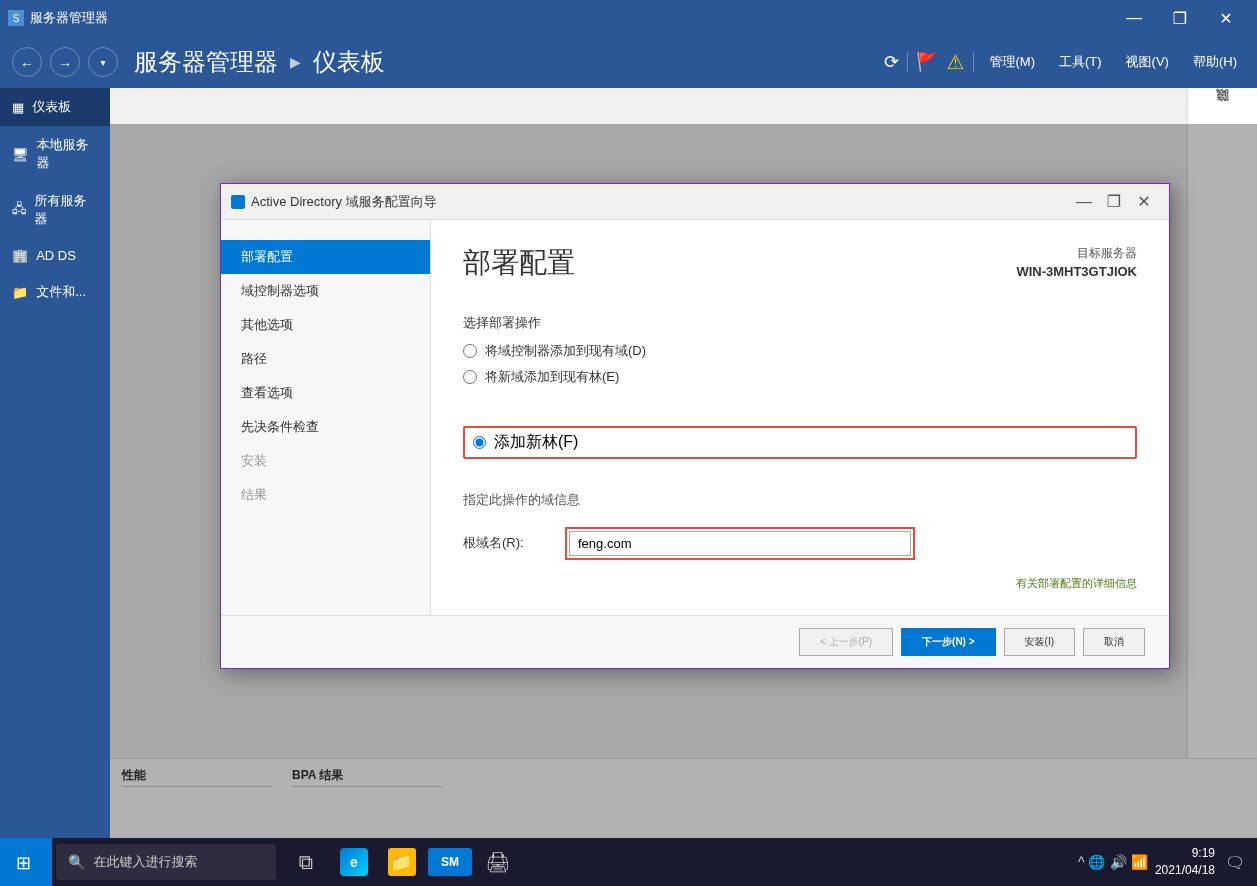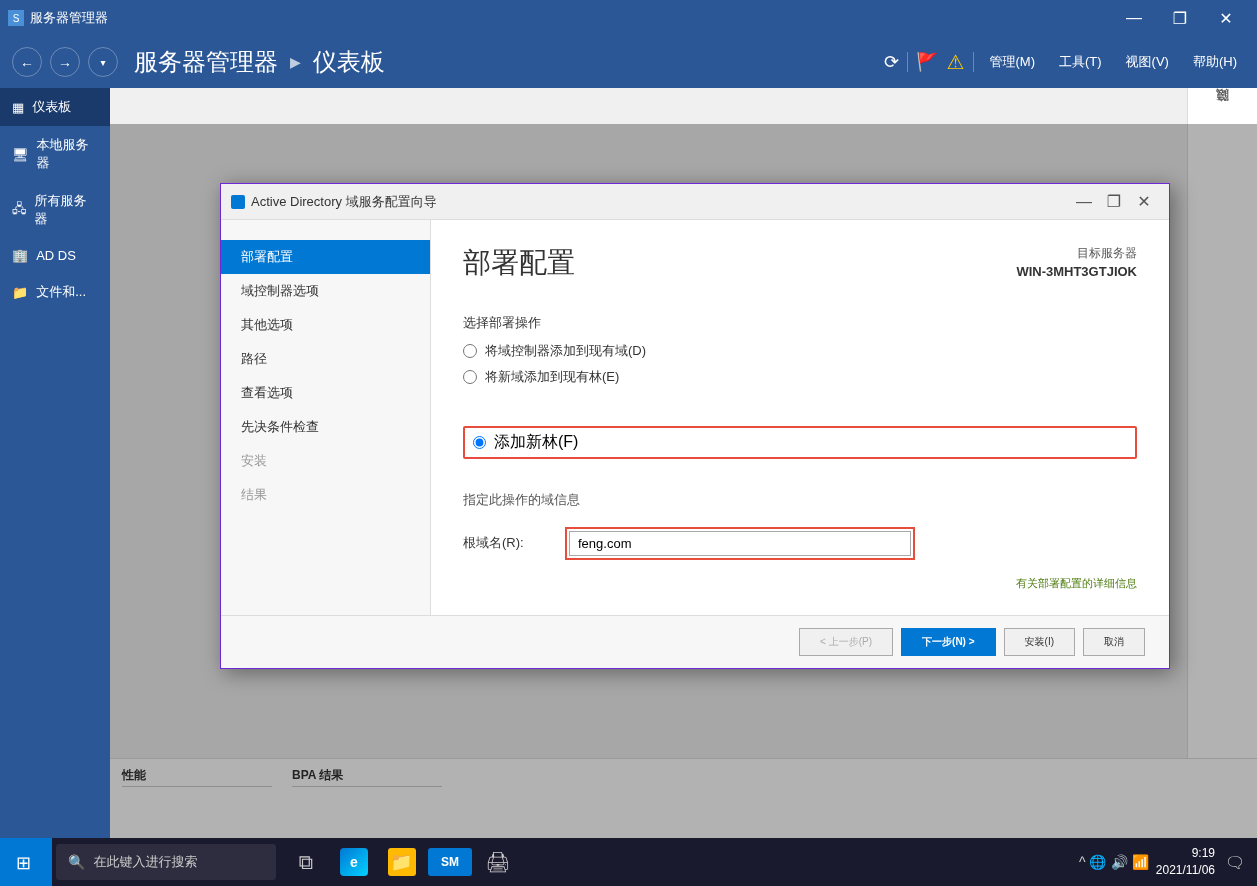--- a/index.html
+++ b/index.html
@@ -286,19 +286,19 @@
   </div>
   <div class="taskbar-right">
     <div class="taskbar-tray">
       <span class="tray-icon">^</span>
       <span class="tray-icon">🌐</span>
       <span class="tray-icon">🔊</span>
       <span class="tray-icon">📶</span>
     </div>
     <div class="taskbar-clock">
       <span>9:19</span><br>
-      <span>2021/11/06</span>
+      <span>2021/04/18</span>
     </div>
     <div class="taskbar-notification">
       <span style="color:#ccc; font-size:16px;">🗨</span>
     </div>
   </div>
 </div>
 
 </body></html>

